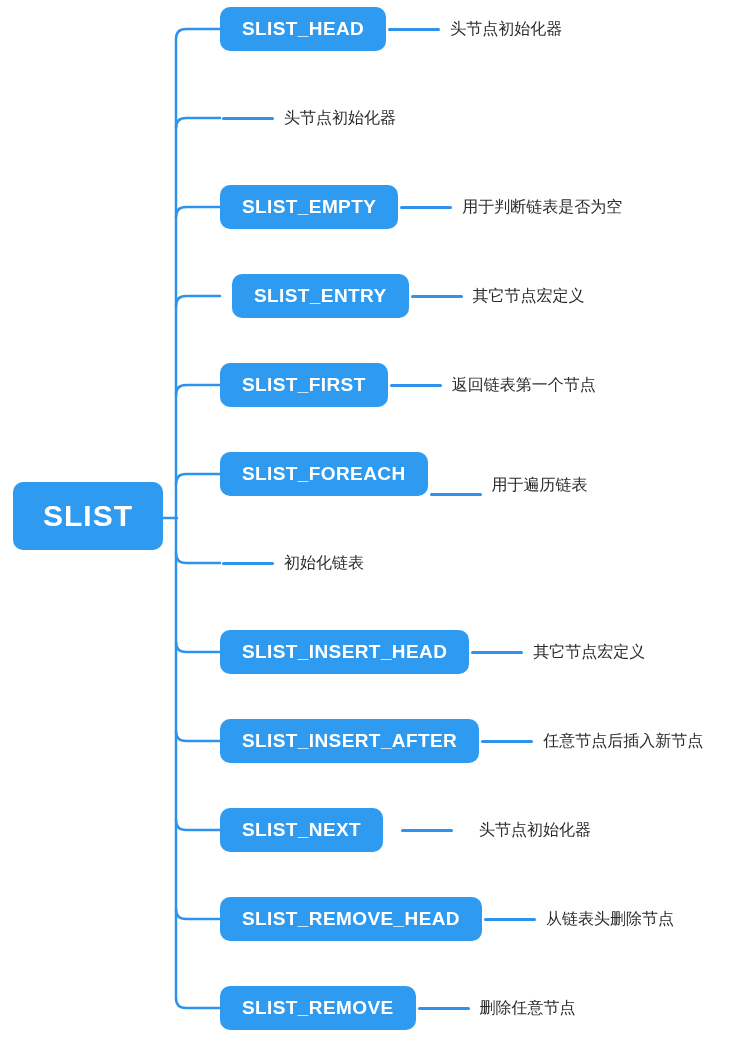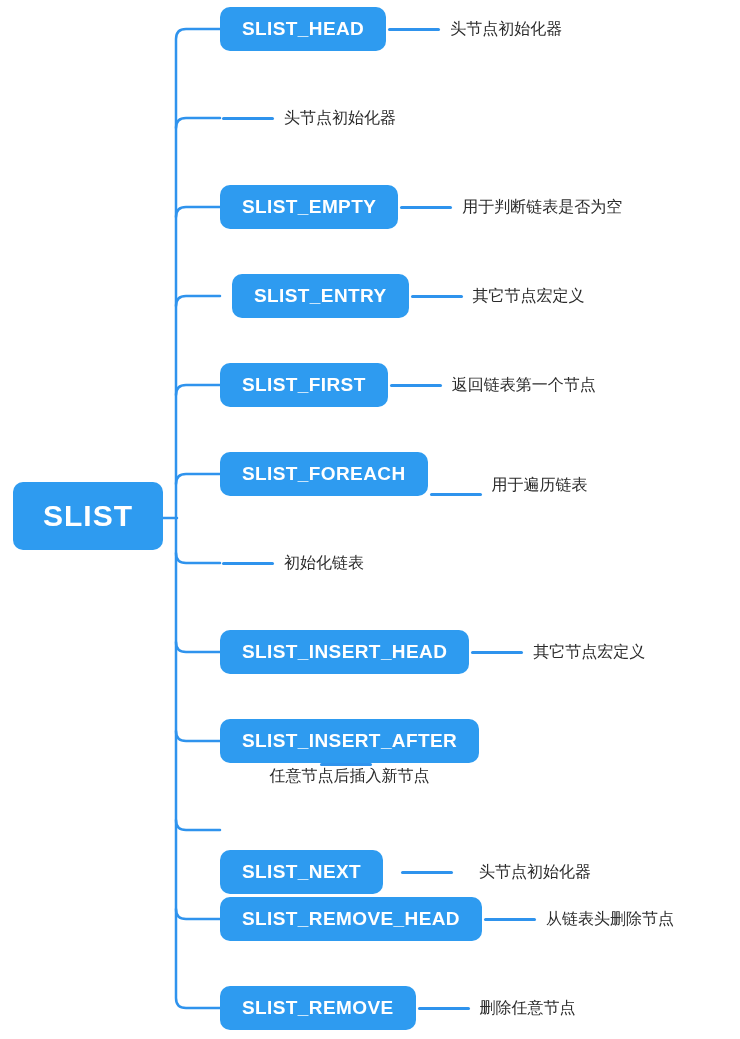--- a/index.html
+++ b/index.html
@@ -152,29 +152,29 @@
   </div>
 
   <div class="row" style="top: 630px;">
     <div class="node">
       <span class="node-label">SLIST_INSERT_HEAD</span>
     </div>
     <div class="desc-line"></div>
     <div class="desc">其它节点宏定义</div>
   </div>
 
-  <div class="row" style="top: 719px; flex-direction: column;">
+  <div class="row" style="top: 719px;">
     <div class="node">
       <span class="node-label">SLIST_INSERT_AFTER</span>
     </div>
     <div class="desc-line"></div>
     <div class="desc">任意节点后插入新节点</div>
   </div>
 
-  <div class="row" style="top: 850px; gap: 16px;">
+  <div class="row" style="top: 808px; gap: 16px;">
     <div class="node">
       <span class="node-label">SLIST_NEXT</span>
     </div>
     <div class="desc-line"></div>
     <div class="desc">头节点初始化器</div>
   </div>
 
   <div class="row" style="top: 897px; justify-content: space-between;">
     <div class="node">
       <span class="node-label">SLIST_REMOVE_HEAD</span>

